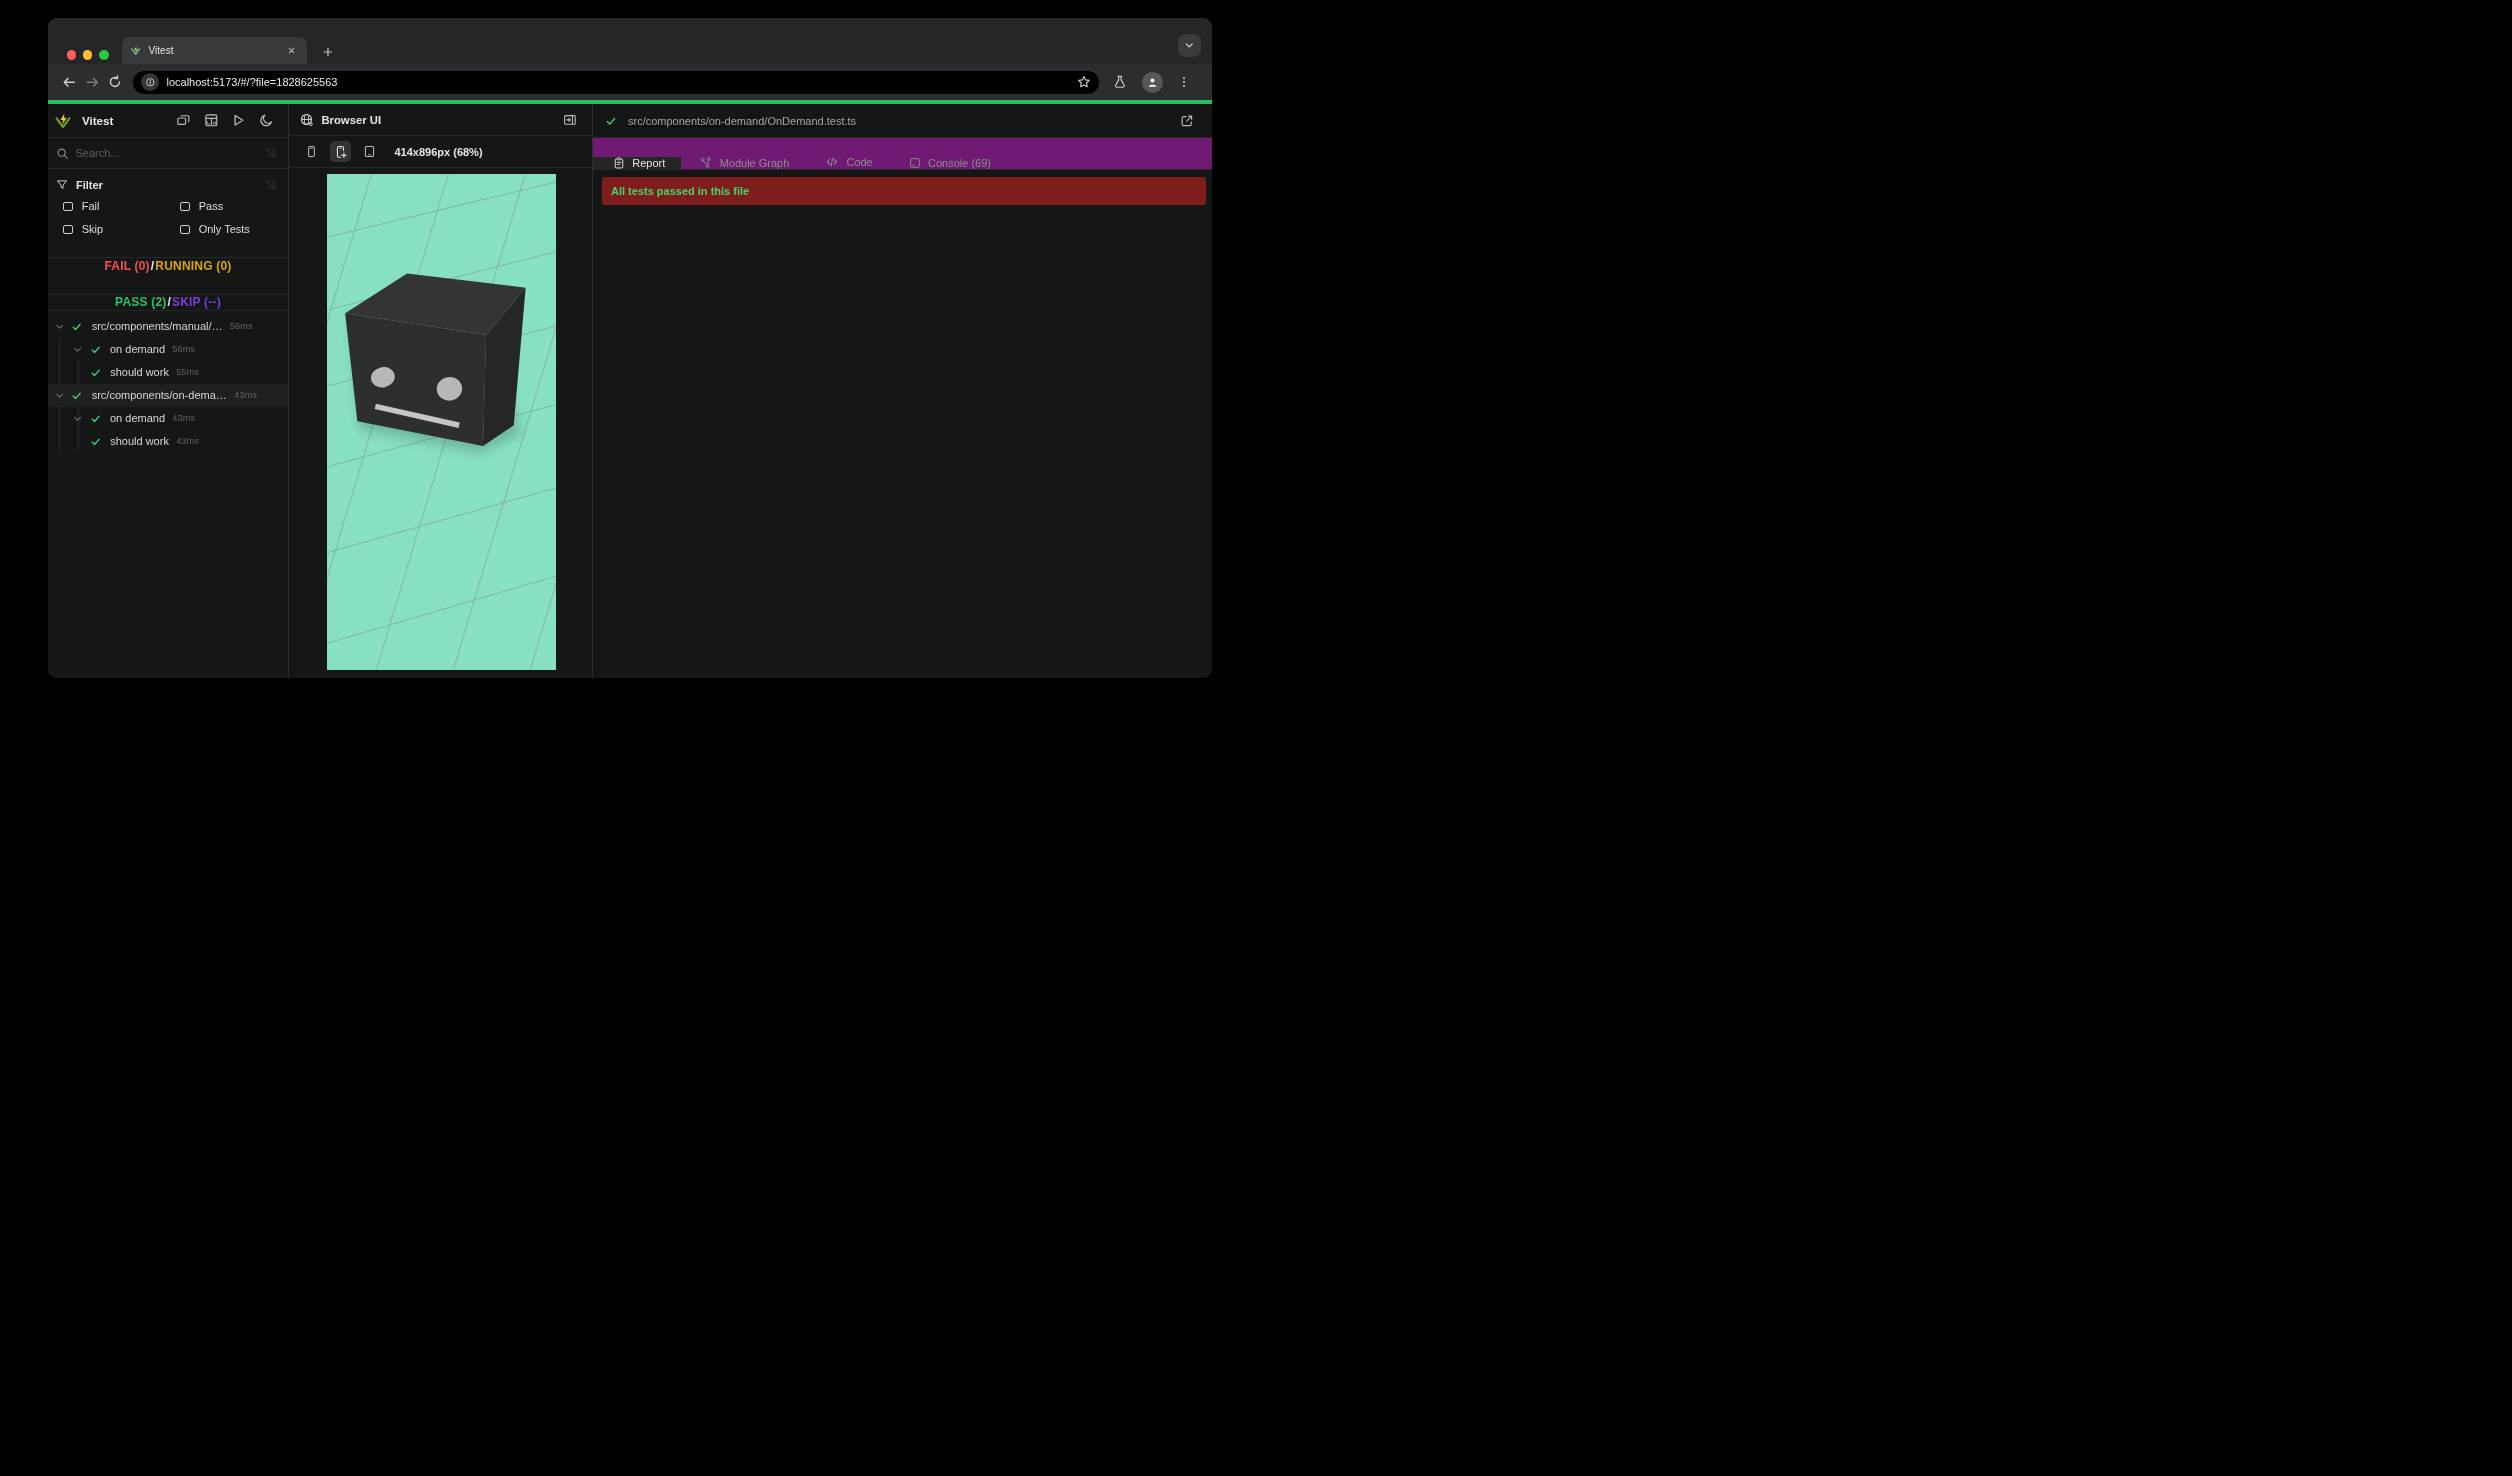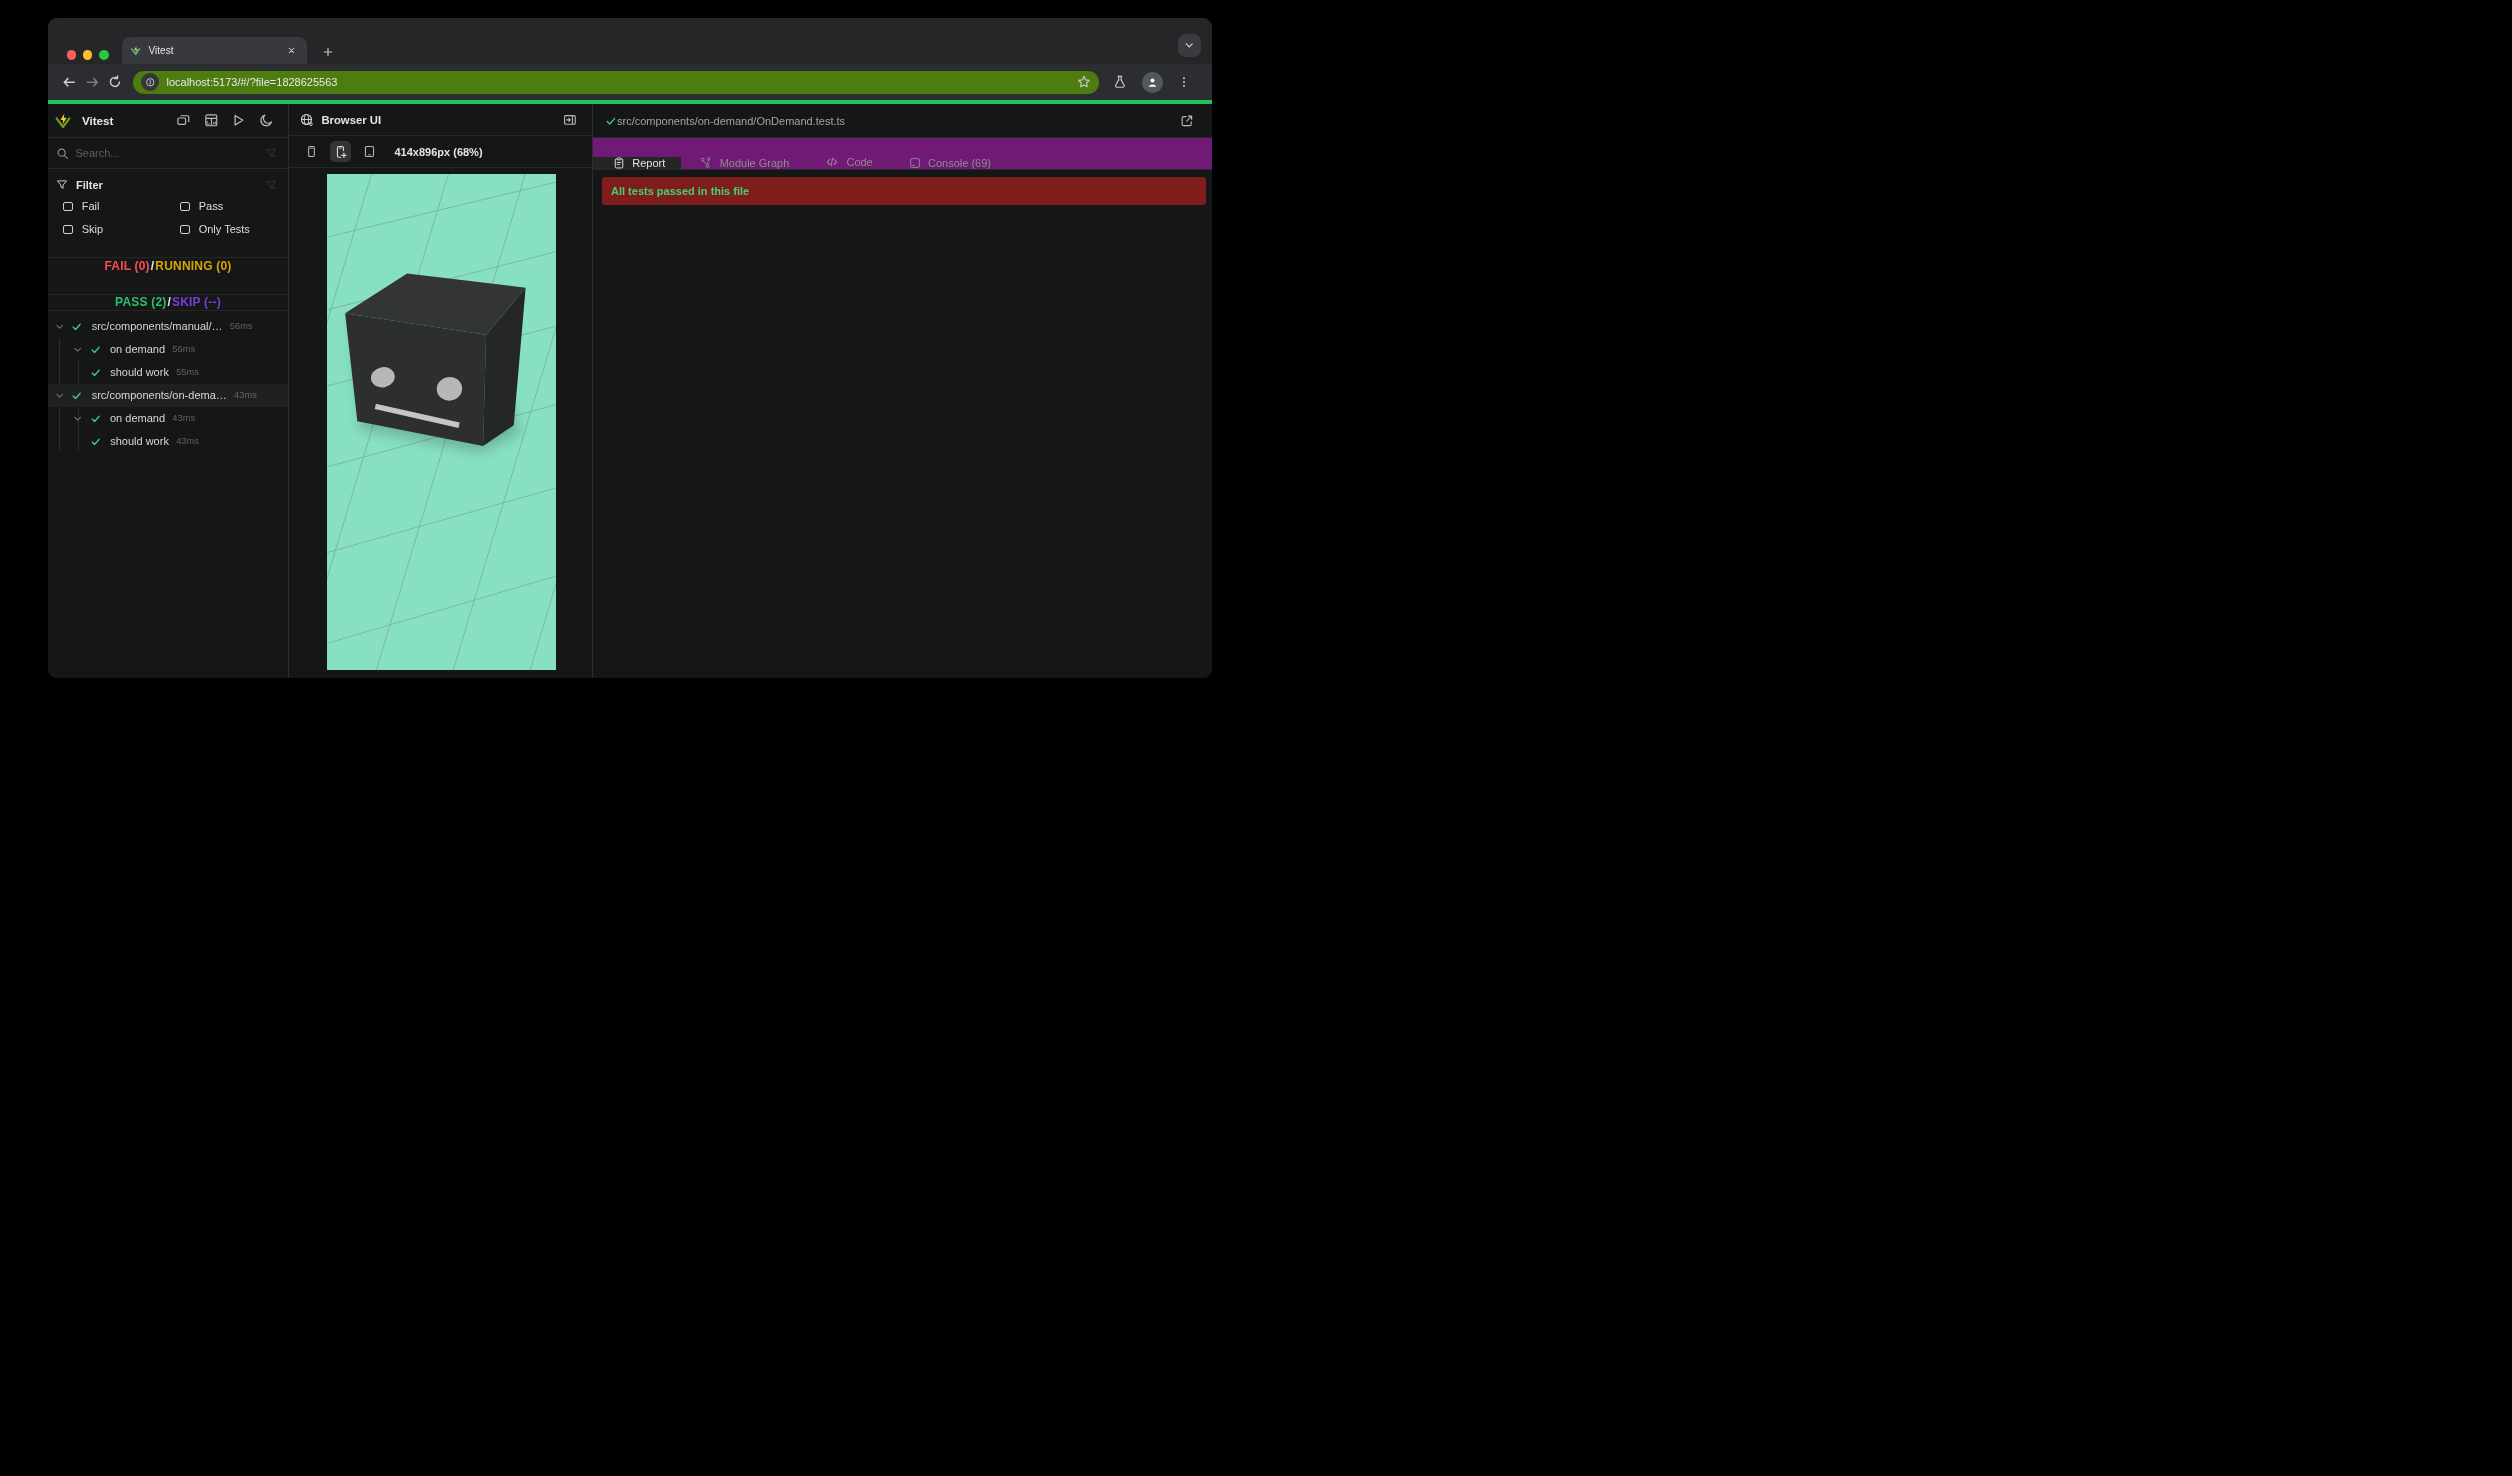--- a/index.html
+++ b/index.html
@@ -22,21 +22,21 @@
   .tab-close { color:#c9cbce; font-size:11.3px; width:14.6px; height:14.6px; display:flex; align-items:center; justify-content:center; border-radius:3.2px; }
   .newtab { position:absolute; left:269px; top:23px; width:21px; height:21px; color:#c3c5c8;
             display:flex; align-items:center; justify-content:center; border-radius:4.9px; }
   .tabsearch { position:absolute; right:11.3px; top:16px; width:23px; height:23px; border-radius:7.3px;
                background:#3a3b3e; color:#d6d8da; display:flex; align-items:center; justify-content:center; }
 
   
   .toolbar { height:36px; background:#2b2d30; flex:none; display:flex; align-items:center; padding:0 9.7px; position:relative; }
   .navbtn { width:23px; height:23px; display:flex; align-items:center; justify-content:center; color:#c9cbcd; flex:none; }
   .navbtn.dim { color:#7b7d80; }
-  .omnibox { margin-left:6.5px; width:966px; height:23px; background:#4d7c0f; border-radius:11.3px;
+  .omnibox { margin-left:6.5px; width:966px; height:23px; background:#000000; border-radius:11.3px;
              display:flex; align-items:center; padding:0 8px; gap:7.3px; flex:none; }
   .infocircle { width:18px; height:18px; border-radius:50%; background:#333539; color:#cfd1d4;
                 display:flex; align-items:center; justify-content:center; flex:none; }
   .urltext { flex:1; background:transparent; border:none; outline:none; color:#e7e9eb; font-size:11px; font-family:"Liberation Sans",sans-serif; }
   .star { color:#c6c8ca; flex:none; }
   .chromeicons { display:flex; align-items:center; gap:9.7px; margin-left:9.7px; }
   .avatar { width:21px; height:21px; border-radius:50%; background:#55585b; display:flex; align-items:center; justify-content:center; }
 
   .loadbar { height:4px; background:#23c05c; flex:none; }
 
@@ -87,21 +87,21 @@
   .md-title { color:#e3e5e3; font-weight:700; font-size:11.3px; flex:1; }
   .md-toolbar { height:32px; display:flex; align-items:center; padding:0 12px; gap:8px; }
   .devbtn { width:21px; height:21px; display:flex; align-items:center; justify-content:center; color:#b9bbb9; border-radius:4.9px; }
   .devbtn.active { background:#333534; color:#d6d8d6; }
   .dims { color:#e3e5e3; font-weight:700; font-size:11px; margin-left:6.5px; }
   .md-content { flex:1; position:relative; }
   .viewport { position:absolute; left:38px; top:5.7px; width:229px; height:496px; background:#87e0c3; overflow:hidden; }
 
   
   .right { flex:1; background:#151716; display:flex; flex-direction:column; min-width:0; }
-  .rp-header { height:34px; display:flex; align-items:center; padding:0 14.6px 0 12px; gap:0; }
+  .rp-header { height:34px; display:flex; align-items:center; padding:0 14.6px 0 12px; gap:11px;text-decoration:underline; }
   .rp-path { color:#a2a5a3; font-size:11px; flex:1; white-space:nowrap; overflow:hidden; }
   .rp-tabs { height:32px; display:flex; align-items:flex-end; background:#701a75; }
   .rtab { display:flex; align-items:center; gap:7.3px; padding:0 18px; color:#8b8e8c; font-size:11px; }
   .rtab.active { background:#242624; color:#e2e4e2; padding:0 16px 0 20px; }
   .rp-content { flex:1; padding:6.5px 6.5px 0 9px; }
   .banner { height:28px; background:#7f1d1d; border-radius:3.2px; display:flex; align-items:center;
             padding:0 9px; color:#41d273; font-weight:700; font-size:11px; }
 
   svg { display:block; }
 </style>

